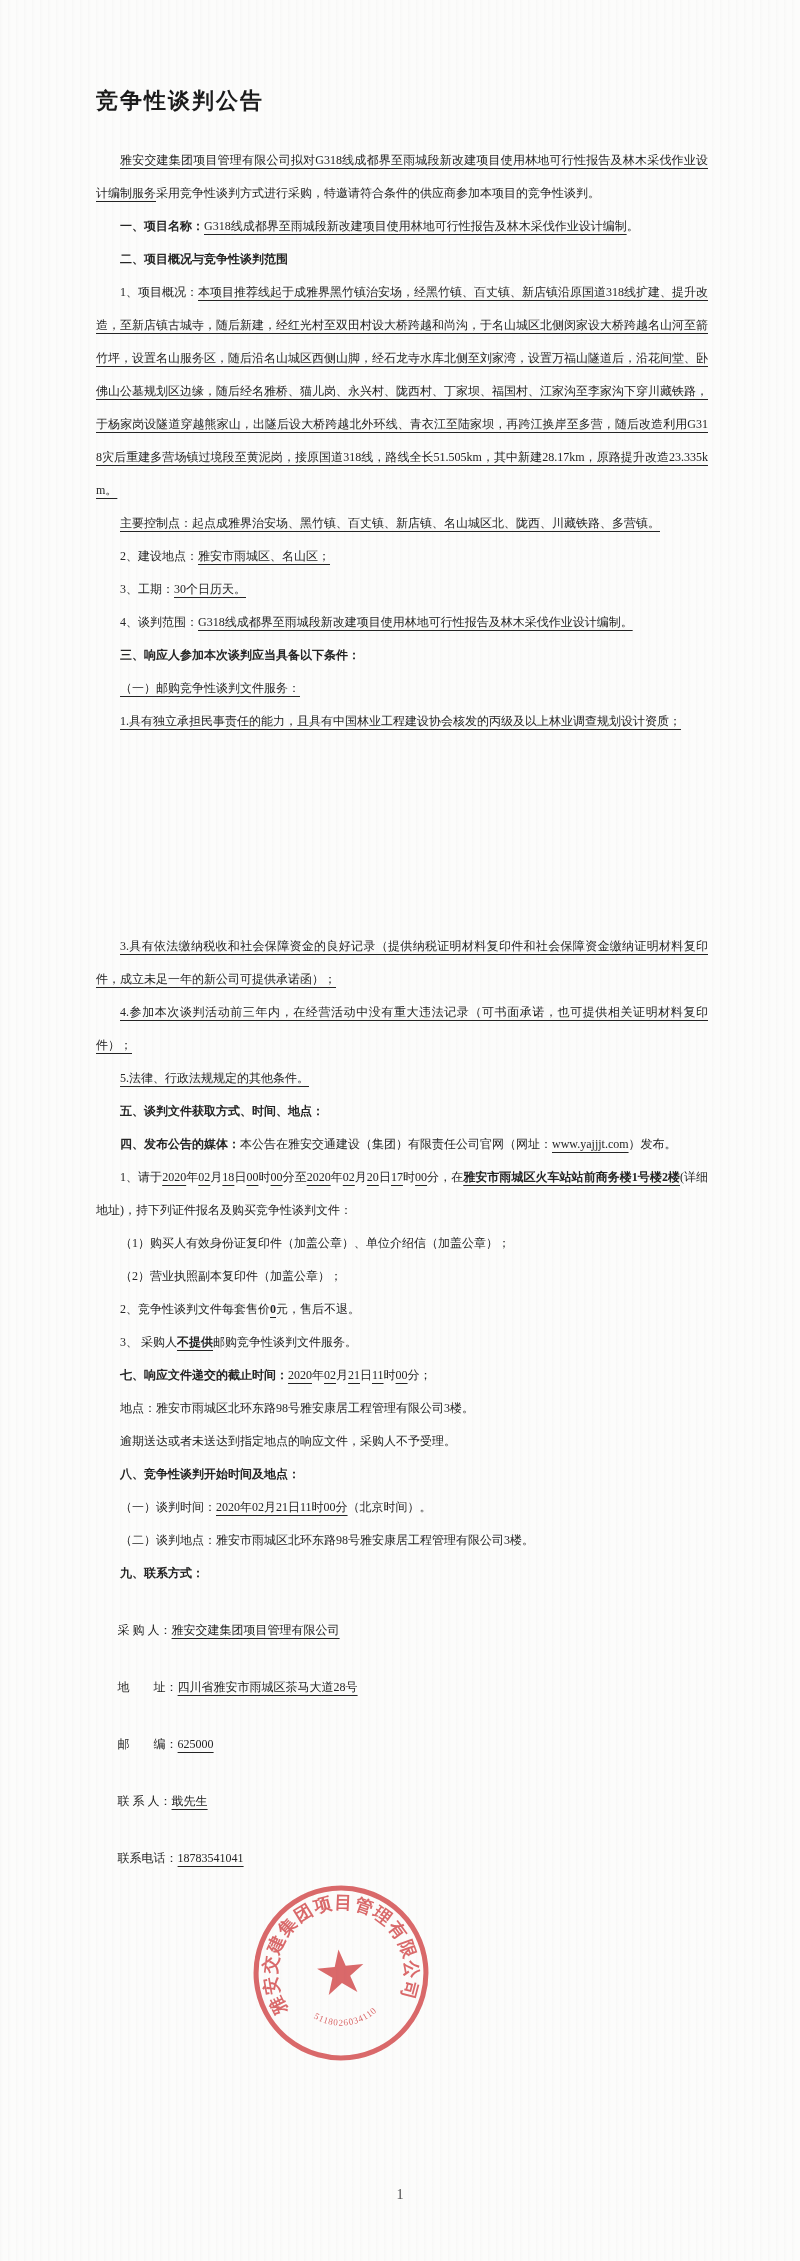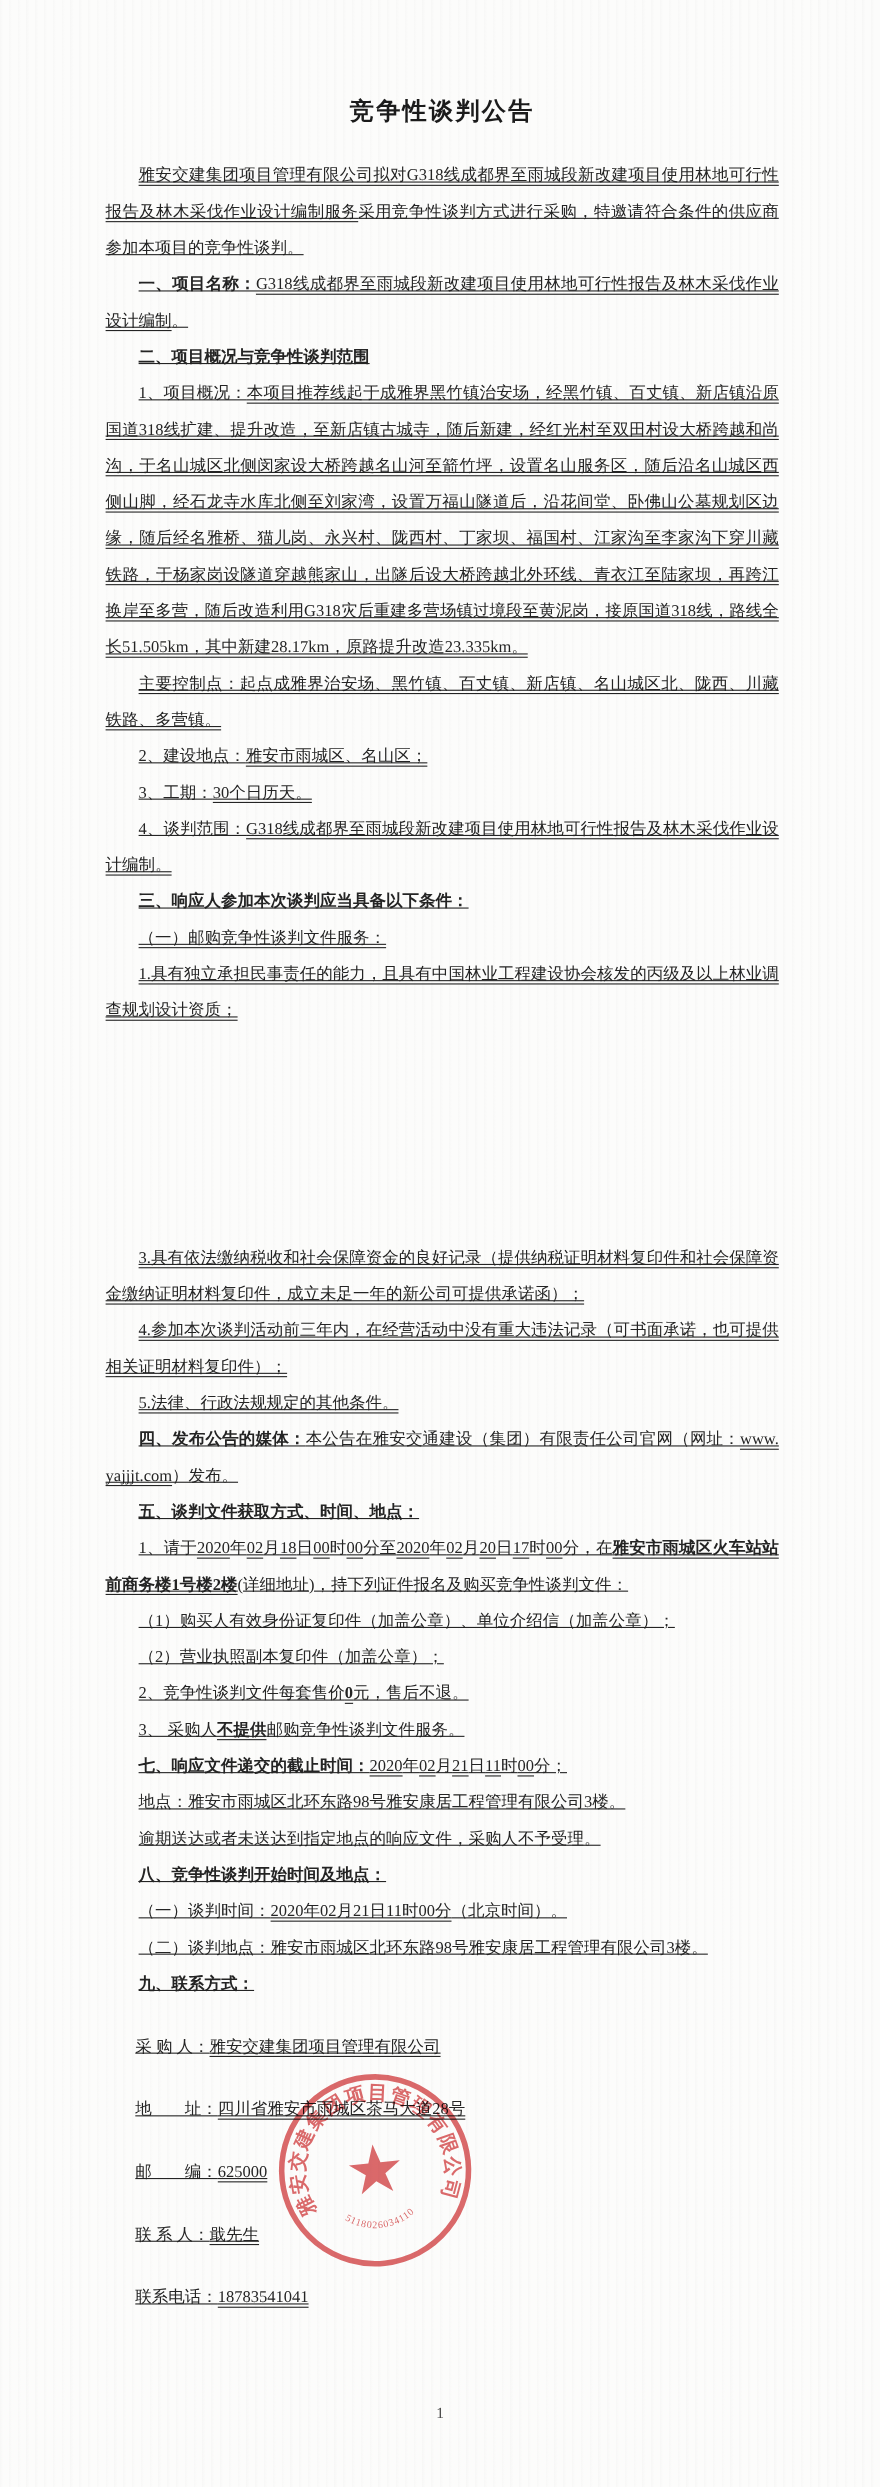--- a/index.html
+++ b/index.html
@@ -16,35 +16,34 @@
     padding:86px 92px 0 96px;
     background:
       repeating-linear-gradient(90deg,
         rgba(150,150,150,0.045) 0px, rgba(150,150,150,0.0) 3px,
         rgba(150,150,150,0.0) 8px),
       #fcfcfb;
     overflow:hidden;
   }
   .doc-title{
     margin:0 0 28px 0;
-    text-align:center;
+    text-align:left;
     font-size:22px;
     font-weight:bold;
     letter-spacing:2px;
     color:#1b1b1b;
   }
   .doc-body{position:relative;}
   .para{
     margin:0;
-    font-size:15px;
+    font-size:12px;
     line-height:33px;
     text-align:justify;
     color:#242424;
     word-break:break-all;
-    text-decoration:underline;
   }
   .para.indent{text-indent:2em;}
   .para.contact{text-indent:1.8em;margin-top:24px;}
   .b{font-weight:bold;}
   .u{
     text-decoration:underline;
     text-underline-offset:4px;
     text-decoration-thickness:1px;
     text-decoration-skip-ink:none;
   }
@@ -83,22 +82,22 @@
       <p class="para indent"><span>2、建设地点：</span><span class="u">雅安市雨城区、名山区；</span></p>
       <p class="para indent"><span>3、工期：</span><span class="u">30个日历天。</span></p>
       <p class="para indent"><span>4、谈判范围：</span><span class="u">G318线成都界至雨城段新改建项目使用林地可行性报告及林木采伐作业设计编制。</span></p>
       <p class="para indent"><span class="b">三、响应人参加本次谈判应当具备以下条件：</span></p>
       <p class="para indent"><span class="u">（一）邮购竞争性谈判文件服务：</span></p>
       <p class="para indent"><span class="u">1.具有独立承担民事责任的能力，且具有中国林业工程建设协会核发的丙级及以上林业调查规划设计资质；</span></p>
       <div class="spacer" style="height: 192px;"></div>
       <p class="para indent"><span class="u">3.具有依法缴纳税收和社会保障资金的良好记录（提供纳税证明材料复印件和社会保障资金缴纳证明材料复印件，成立未足一年的新公司可提供承诺函）；</span></p>
       <p class="para indent"><span class="u">4.参加本次谈判活动前三年内，在经营活动中没有重大违法记录（可书面承诺，也可提供相关证明材料复印件）；</span></p>
       <p class="para indent"><span class="u">5.法律、行政法规规定的其他条件。</span></p>
+      <p class="para indent"><span class="b">五、谈判文件获取方式、时间、地点：</span></p>
       <p class="para indent"><span class="b">四、发布公告的媒体：</span><span>本公告在雅安交通建设（集团）有限责任公司官网（网址：</span><span class="u">www.yajjjt.com</span><span>）发布。</span></p>
-      <p class="para indent"><span class="b">五、谈判文件获取方式、时间、地点：</span></p>
       <p class="para indent"><span>1、请于</span><span class="u">2020</span><span>年</span><span class="u">02</span><span>月</span><span class="u">18</span><span>日</span><span class="u">00</span><span>时</span><span class="u">00</span><span>分至</span><span class="u">2020</span><span>年</span><span class="u">02</span><span>月</span><span class="u">20</span><span>日</span><span class="u">17</span><span>时</span><span class="u">00</span><span>分，在</span><span class="b u">雅安市雨城区火车站站前商务楼1号楼2楼</span><span>(详细地址)，持下列证件报名及购买竞争性谈判文件：</span></p>
       <p class="para indent"><span>（1）购买人有效身份证复印件（加盖公章）、单位介绍信（加盖公章）；</span></p>
       <p class="para indent"><span>（2）营业执照副本复印件（加盖公章）；</span></p>
       <p class="para indent"><span>2、竞争性谈判文件每套售价</span><span class="b u">0</span><span>元，售后不退。</span></p>
       <p class="para indent"><span>3、 采购人</span><span class="b u">不提供</span><span>邮购竞争性谈判文件服务。</span></p>
       <p class="para indent"><span class="b">七、响应文件递交的截止时间：</span><span class="u">2020</span><span>年</span><span class="u">02</span><span>月</span><span class="u">21</span><span>日</span><span class="u">11</span><span>时</span><span class="u">00</span><span>分；</span></p>
       <p class="para indent"><span>地点：雅安市雨城区北环东路98号雅安康居工程管理有限公司3楼。</span></p>
       <p class="para indent"><span>逾期送达或者未送达到指定地点的响应文件，采购人不予受理。</span></p>
       <p class="para indent"><span class="b">八、竞争性谈判开始时间及地点：</span></p>
       <p class="para indent"><span>（一）谈判时间：</span><span class="u">2020年02月21日11时00分</span><span>（北京时间）。</span></p>

